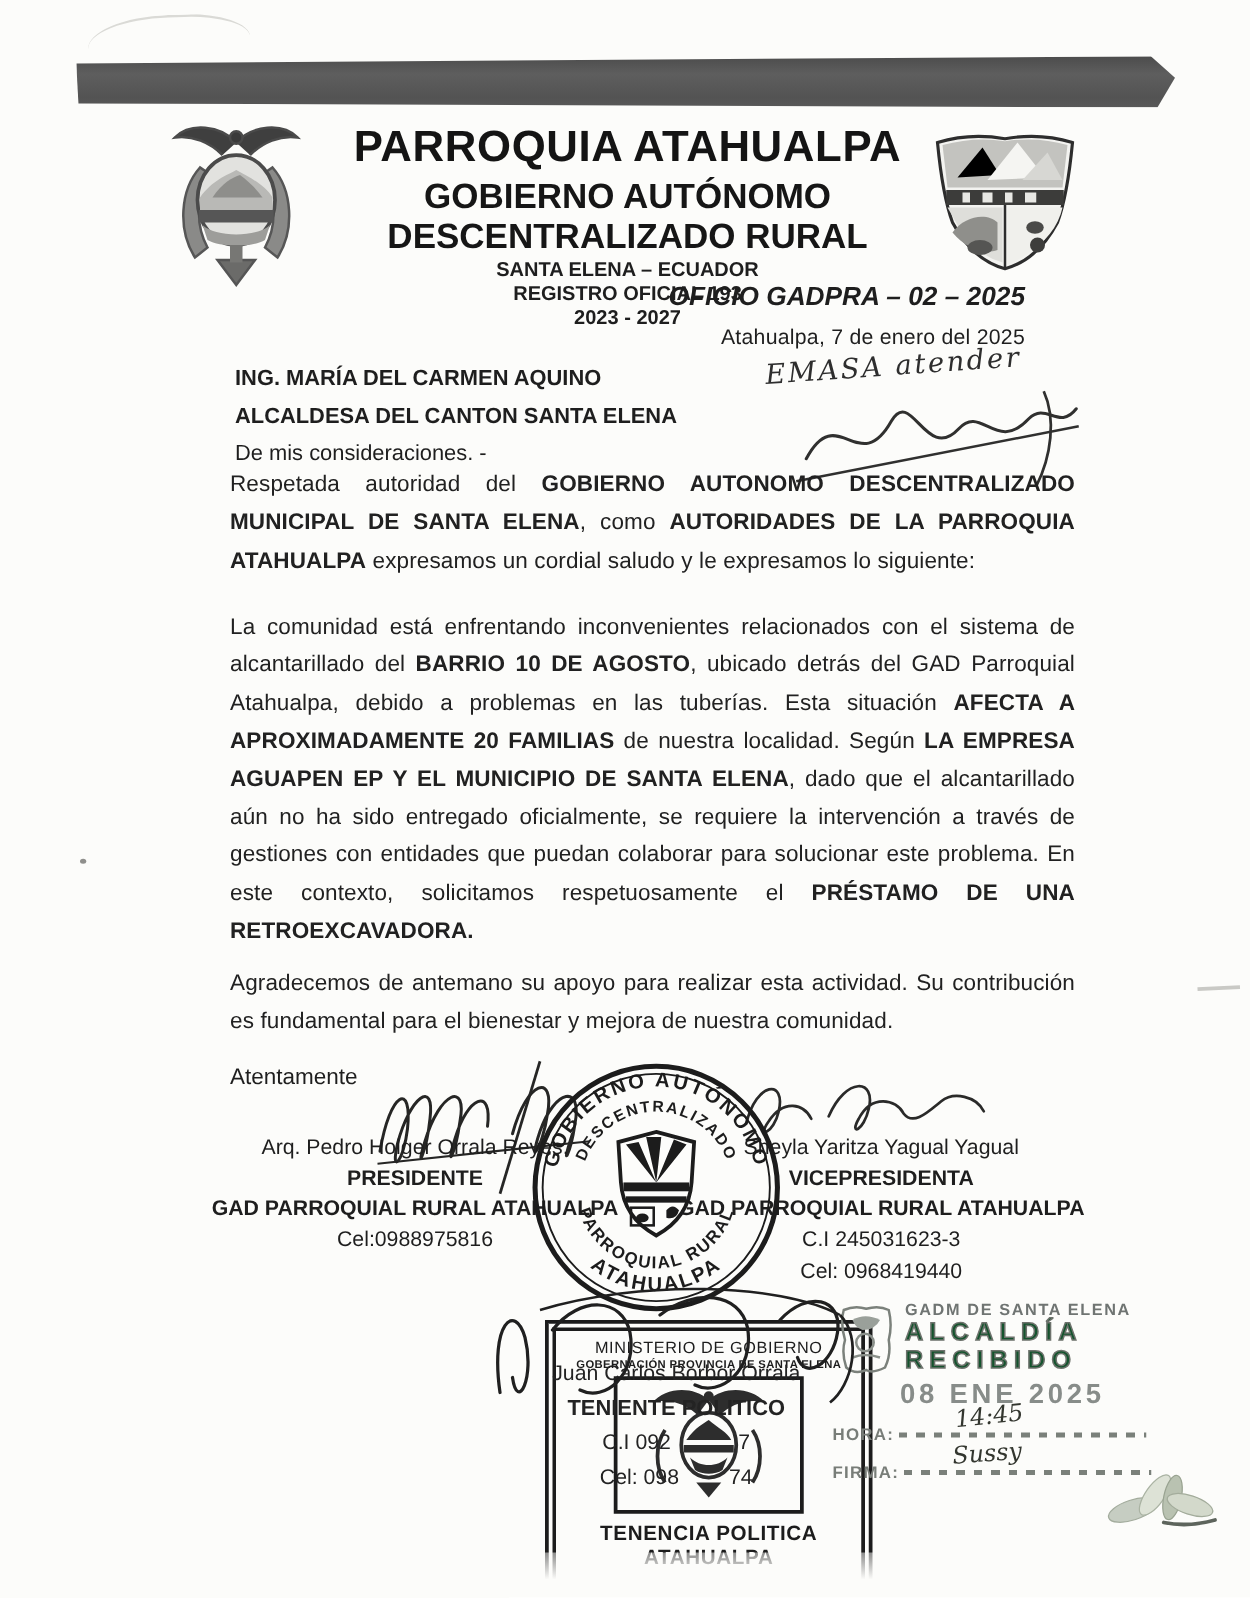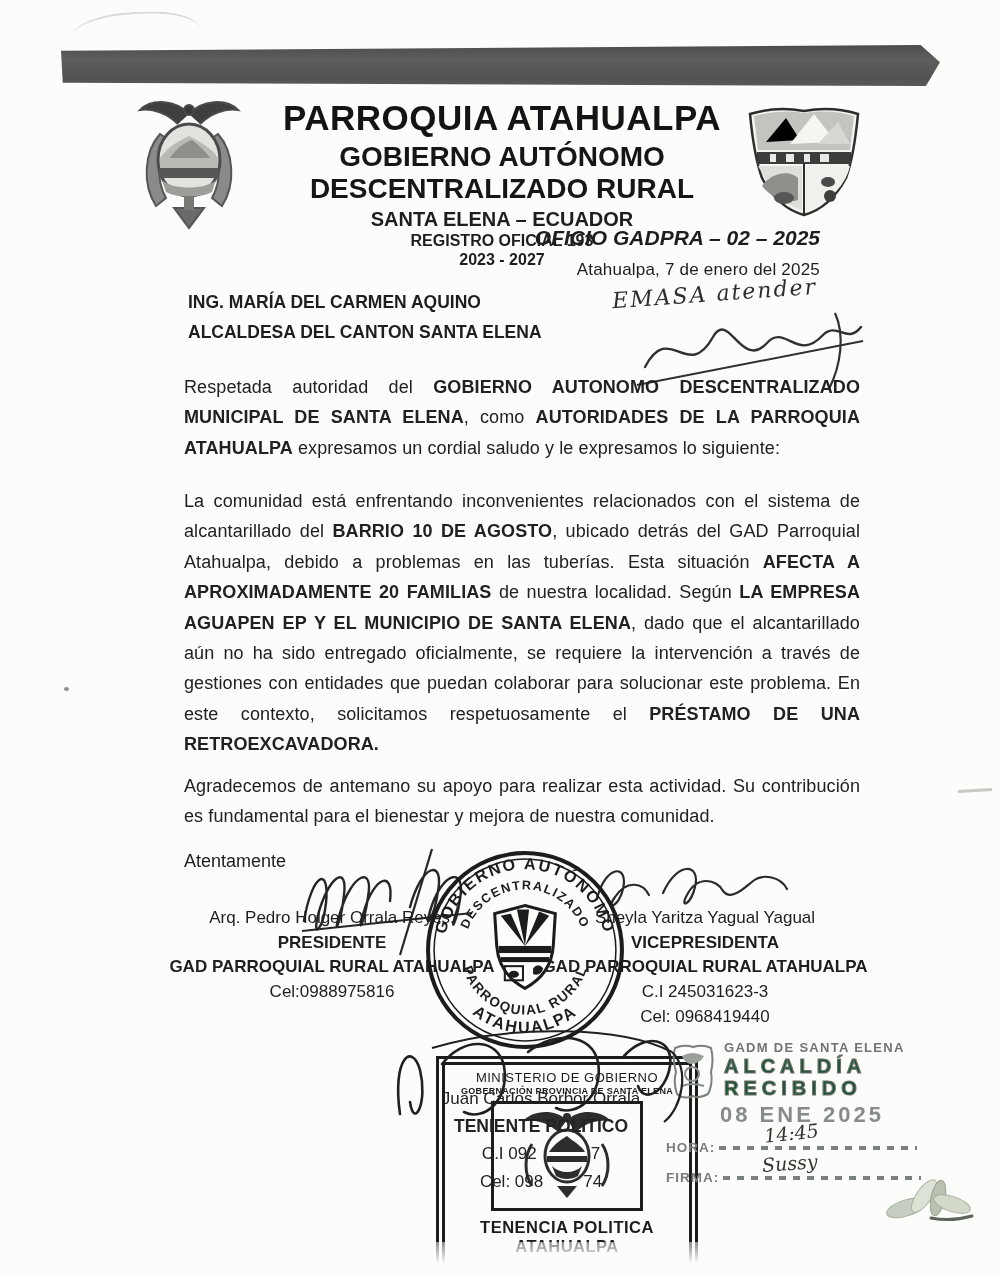--- a/index.html
+++ b/index.html
@@ -8,21 +8,21 @@
 
   
   .topbar{position:absolute;left:61px;top:45px;width:879px;height:41px;
           background:linear-gradient(180deg,#4c4c4c,#5e5e5e 35%,#535353 80%,#585858);
           clip-path:polygon(0 14%,97.8% 0,100% 42%,98.4% 100%,0.2% 92%);}
 
   
   .header-text{position:absolute;left:262px;top:98px;width:480px;text-align:center;}
   .h-title{font-size:35px;font-weight:800;letter-spacing:.5px;color:#141414;}
   .h-l1{font-size:28px;font-weight:800;margin-top:3px;color:#161616;}
-  .h-l2{font-size:20px;font-weight:800;margin-top:3px;}
+  .h-l2{font-size:16px;font-weight:800;margin-top:3px;}
   .h-l3{font-size:16px;font-weight:800;margin-top:1px;}
   .h-l4{font-size:16px;font-weight:800;margin-top:1px;}
 
   .svg-abs{position:absolute;}
 
   
   .refblock{position:absolute;left:420px;top:226px;width:400px;text-align:right;}
   .oficio{font-size:21px;font-weight:800;font-style:italic;}
   .date{font-size:17px;margin-top:10px;letter-spacing:.2px;}
 
@@ -143,20 +143,21 @@
   </svg>
 
   <div class="refblock">
     <div class="oficio">OFICIO GADPRA – 02 – 2025</div>
     <div class="date">Atahualpa, 7 de enero del 2025</div>
   </div>
 
   <div class="recipient">
     <div class="rl">ING. MARÍA DEL CARMEN AQUINO</div>
     <div class="rl">ALCALDESA DEL CANTON SANTA ELENA</div>
+    <div class="sal">De mis consideraciones. -</div>
   </div>
 
   <div class="hand note-hand">EMASA atender</div>
   <svg class="svg-abs" style="left:625px;top:305px;" width="245" height="95" viewBox="0 0 245 95">
     <path d="M20,62 C45,15 62,78 88,32 C104,4 116,66 142,38 C160,18 172,58 198,30 C212,16 222,40 236,22" fill="none" stroke="#30302f" stroke-width="2.4" stroke-linecap="round"></path>
     <path d="M12,80 L238,36" fill="none" stroke="#30302f" stroke-width="2"></path>
     <path d="M210,8 C220,30 216,60 204,84" fill="none" stroke="#30302f" stroke-width="2.2"></path>
   </svg>
 
   <div class="para" style="top:372px;"><span>Respetada autoridad del </span><span class="b">GOBIERNO AUTONOMO DESCENTRALIZADO MUNICIPAL DE SANTA ELENA</span><span>, como </span><span class="b">AUTORIDADES DE LA PARROQUIA ATAHUALPA</span><span> expresamos un cordial saludo y le expresamos lo siguiente:</span></div>

